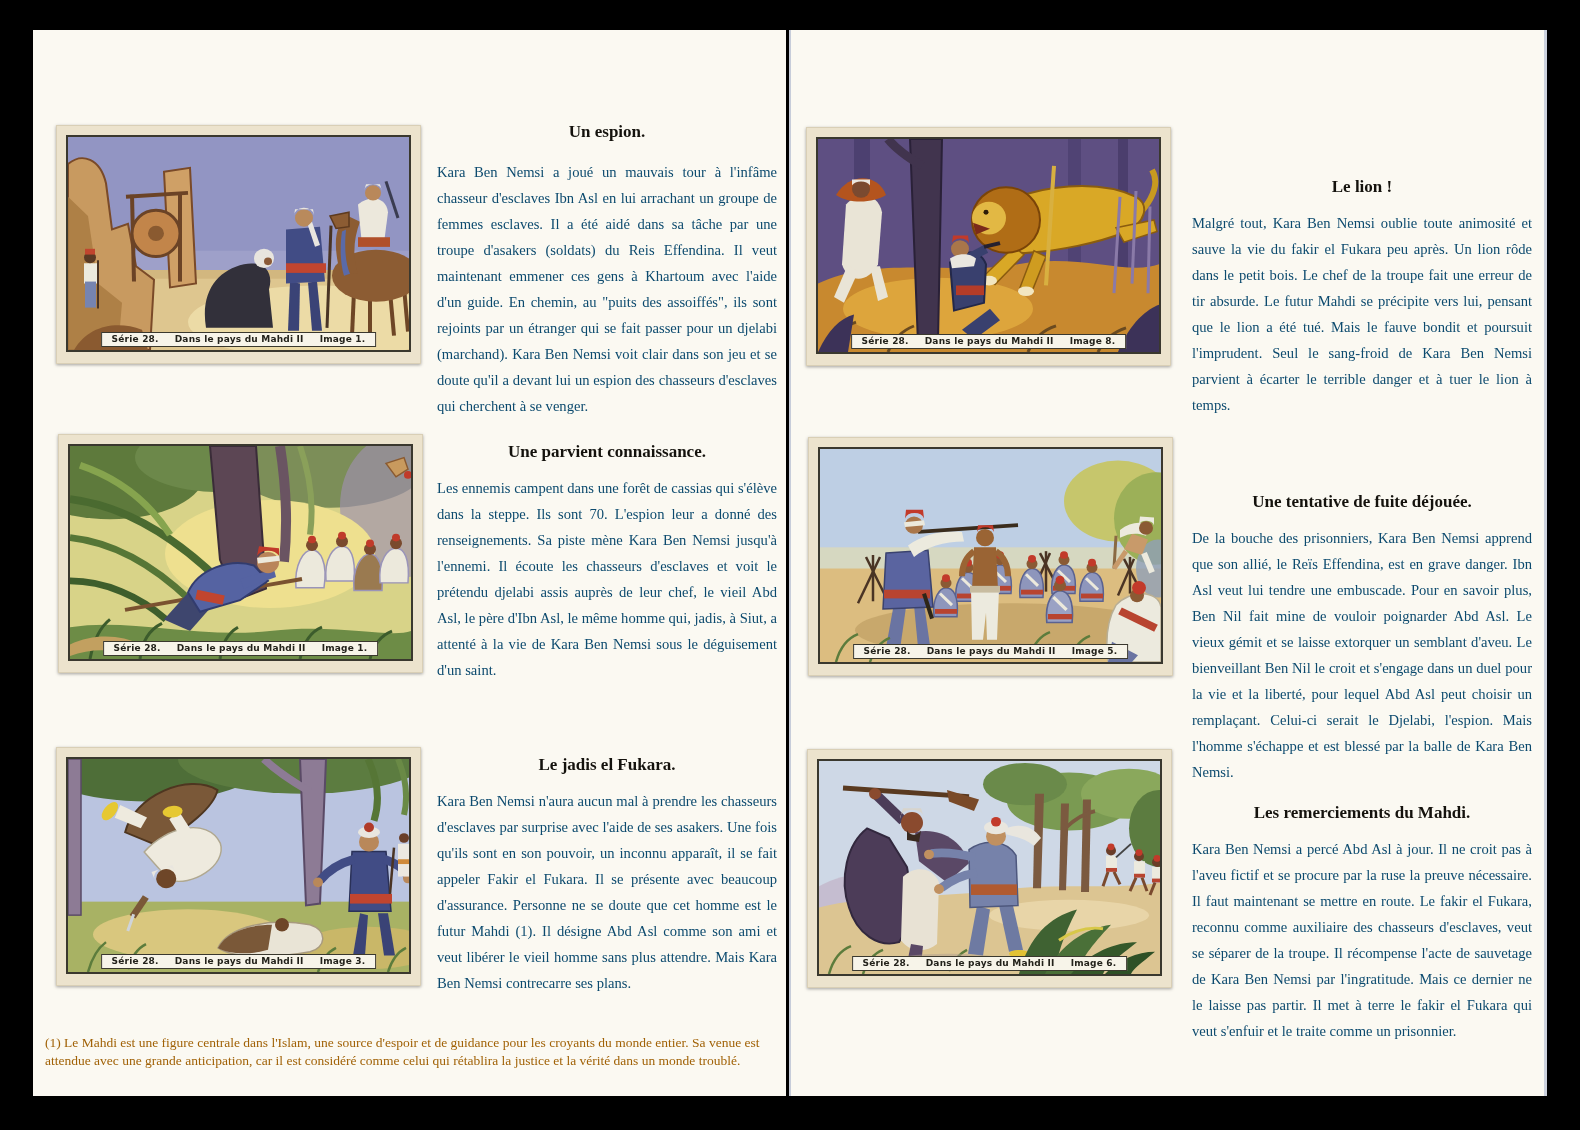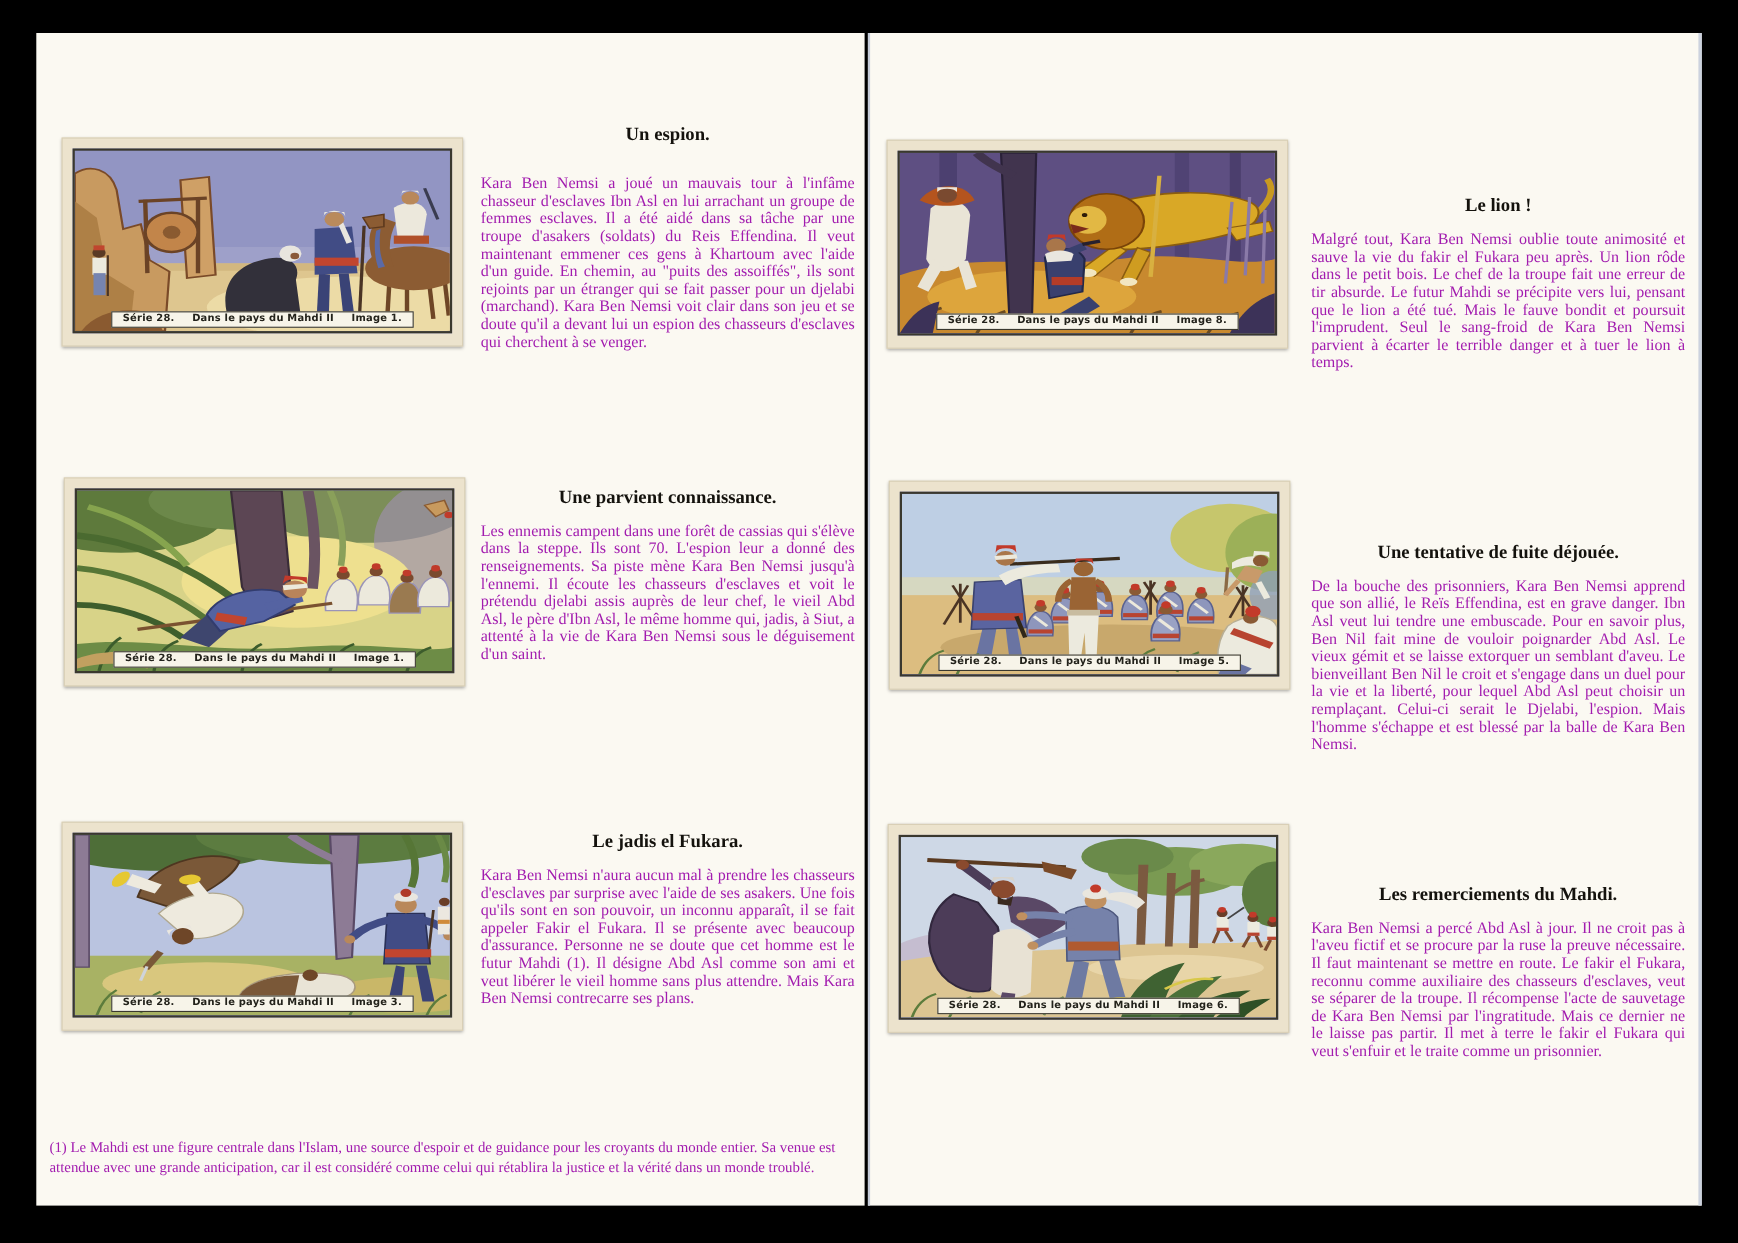--- a/index.html
+++ b/index.html
@@ -9,37 +9,37 @@
   }
   .page{position:absolute;top:30px;height:1066px;background:#fbf9f2;}
   .page-left{left:33px;width:753px;}
   .page-right{left:789px;width:753px;border-left:2px solid #c7cdda;border-right:3px solid #ccd2de;}
   .album-title{position:absolute;left:320px;top:26px;width:444px;margin:0;
     font-size:22px;font-weight:normal;line-height:27px;letter-spacing:1.2px;
     text-align:center;color:#1d1b15;}
   .heading{position:absolute;width:340px;margin:0;text-align:center;
     font-size:17px;font-weight:bold;color:#14120d;}
   .bodytext{position:absolute;width:340px;margin:0;text-align:justify;
-    font-size:14.6px;line-height:16px;color:#a21caf;}
+    font-size:14.6px;line-height:26px;color:#0c4a6e;}
   .col-l{left:404px;}
   .col-r{left:401px;margin-top:48px;}
   .footnote{position:absolute;left:12px;top:1004px;width:738px;margin:0;
-    font-size:13.5px;line-height:17.5px;text-align:left;color:#a21caf;}
-  .card{position:absolute;width:365px;height:190px;background:#ece3cd;
+    font-size:13.5px;line-height:17.5px;text-align:left;color:#a16207;}
+  .card{position:absolute;width:365px;height:239px;background:#ece3cd;
     border:1px solid #d9cfb6;box-shadow:0 1px 3px rgba(0,0,0,.35);box-sizing:border-box;}
   .card-frame{position:absolute;left:9px;top:9px;right:9px;bottom:11px;
     border:2px solid #3a382e;overflow:hidden;background:#9295c3;}
   .card-frame svg{display:block;width:100%;height:100%;}
   .caption{position:absolute;bottom:3px;left:50%;transform:translateX(-50%);
     background:#f7f4e9;border:1px solid #3a382e;padding:1px 10px 2px 10px;
     display:flex;gap:16px;white-space:nowrap;
     font-family:"DejaVu Sans", sans-serif;font-size:9px;font-weight:bold;
     letter-spacing:.2px;color:#23221b;}
   
-  .h1{top:82px;}  .b1{top:129px;}
+  .h1{top:92px;}  .b1{top:129px;}
   .h2{top:412px;} .b2{top:445px;}
   .h3{top:725px;} .b3{top:758px;}
   .h4{top:99px;}  .b4{top:132px;}
   .h5{top:414px;} .b5{top:447px;}
   .h6{top:725px;} .b6{top:758px;}
   .c1{left:23px;top:95px;}
   .c2{left:25px;top:404px;}
   .c3{left:23px;top:717px;}
   .c4{left:15px;top:97px;}
   .c5{left:17px;top:407px;}

